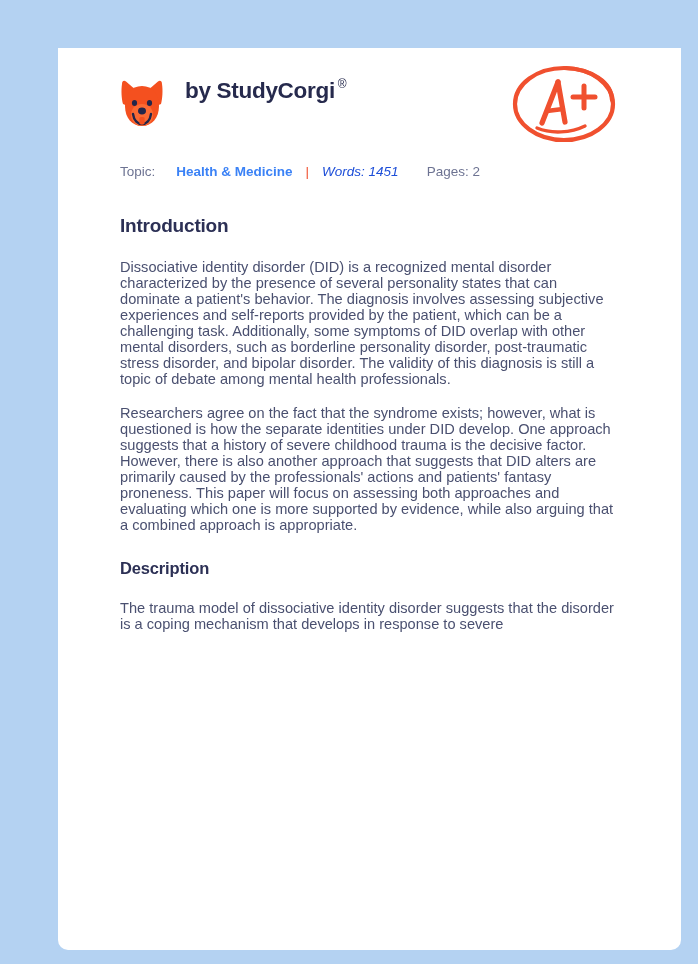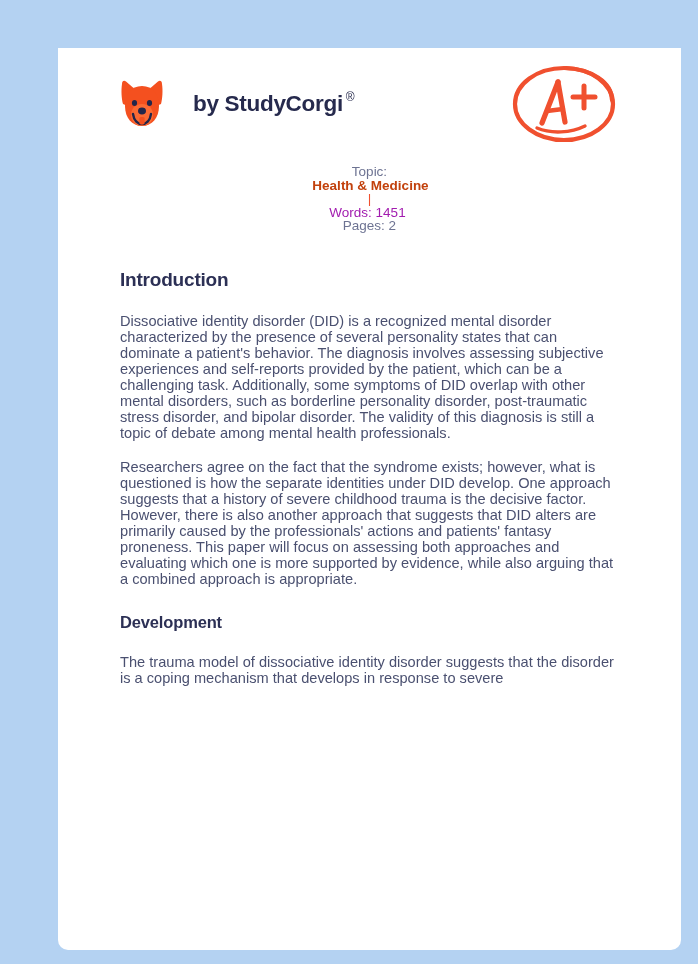--- a/index.html
+++ b/index.html
@@ -35,22 +35,22 @@
   .doc-header {
     display: flex;
     align-items: center;
     justify-content: space-between;
     height: 100px;
     padding-top: 12px;
   }
 
   .brand {
     display: flex;
-    align-items: center;
-    gap: 29px;
+    align-items: flex-start;
+    gap: 21px;
   }
 
   .corgi-mark {
     width: 44px;
     height: 49px;
     display: block;
     flex: 0 0 auto;
   }
 
   .brand-text {
@@ -91,34 +91,33 @@
 
   
   .doc-meta {
     margin-top: 17px;
     font-size: 13.5px;
     line-height: 1;
     color: #6d7392;
     display: flex;
     align-items: center;
     flex-wrap: wrap;
-    flex-direction: column;
   }
   .meta-label { color: #6d7392; }
   .meta-topic {
-    color: #c2410c;
-    font-weight: 700;
-    margin-left: 2px;
+    color: #3b82f6;
+    font-weight: 700;
+    margin-left: 21px;
   }
   .meta-sep {
     color: #f0502f;
     margin: 0 13px;
     font-weight: 400;
   }
-  .meta-words { color: #a21caf; margin-right: 4px; }
+  .meta-words { color: #1d4ed8; margin-right: 28px; font-style: italic; }
   .meta-pages { color: #6d7392; }
 
   
   .doc-body { padding-bottom: 10px; }
 
   h2.sec-h2 {
     font-size: 19px;
     line-height: 26px;
     font-weight: 700;
     color: #2c3055;
@@ -205,19 +204,19 @@
       <span class="meta-pages">Pages: 2</span>
     </div>
 
     <div class="doc-body">
 
       <h2 class="sec-h2">Introduction</h2>
       <p class="para">Dissociative identity disorder (DID) is a recognized mental disorder characterized by the presence of several personality states that can dominate a patient's behavior. The diagnosis involves assessing subjective experiences and self-reports provided by the patient, which can be a challenging task. Additionally, some symptoms of DID overlap with other mental disorders, such as borderline personality disorder, post-traumatic stress disorder, and bipolar disorder. The validity of this diagnosis is still a topic of debate among mental health professionals.</p>
       <p class="para">Researchers agree on the fact that the syndrome exists; however, what is questioned is how the separate identities under DID develop. One approach suggests that a history of severe childhood trauma is the decisive factor. However, there is also another approach that suggests that DID alters are primarily caused by the professionals' actions and patients' fantasy proneness. This paper will focus on assessing both approaches and evaluating which one is more supported by evidence, while also arguing that a combined approach is appropriate.</p>
 
 
-      <h3 class="sec-h3">Development</h3>
+      <h3 class="sec-h3">Description</h3>
       <p class="para">The trauma model of dissociative identity disorder suggests that the disorder is a coping mechanism that develops in response to severe</p>
 
     </div>
 
   </div>
 </div>
 
 </body></html>

